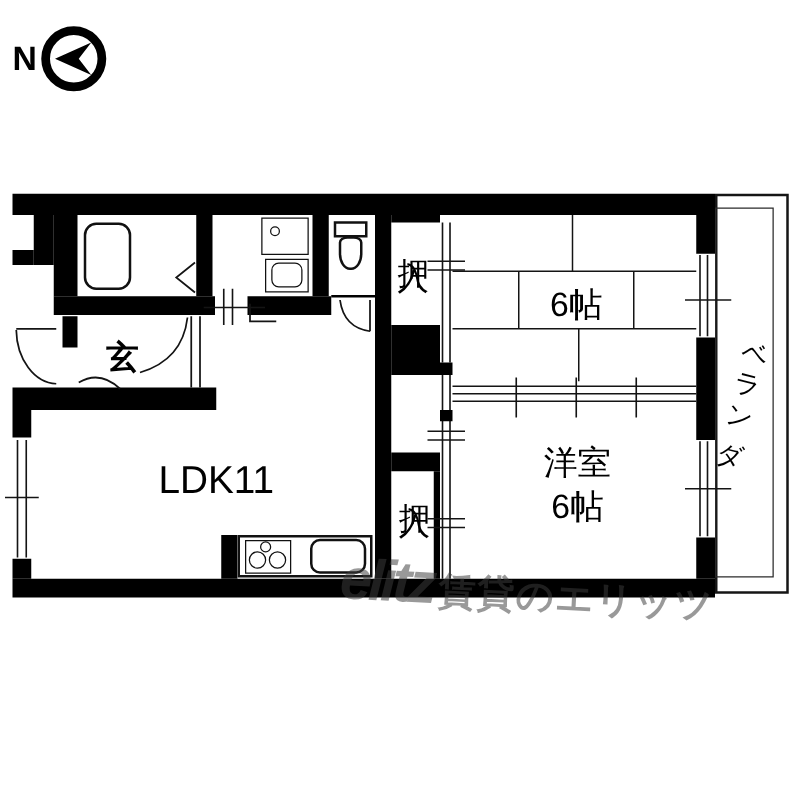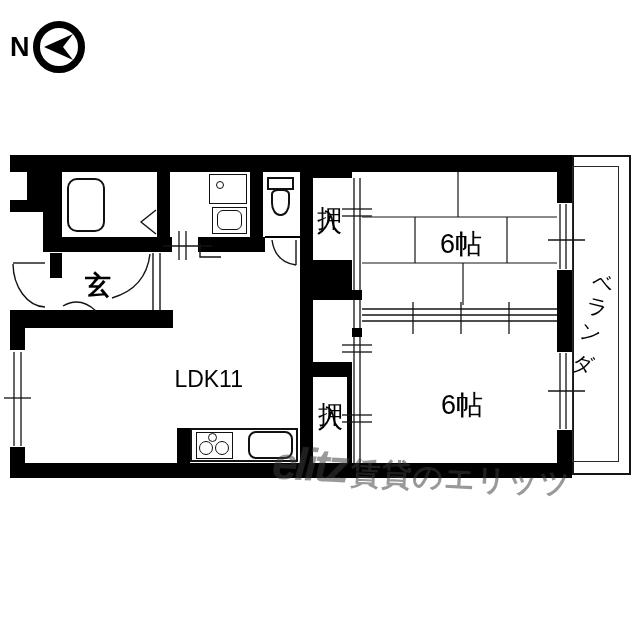--- a/index.html
+++ b/index.html
@@ -137,21 +137,22 @@
       <line x1="296" y1="240" x2="296" y2="265"></line>
       <polyline points="156,210 141,222 156,234"></polyline>
       <path d="M63,306 Q80,296 96,311"></path>
       <path d="M200,243 L200,257 L221,257"></path>
     </g>
   </svg>
 
   <div class="lbl vtext room-label" style="left:317px;top:186px;font-size:25px;line-height:25px;">押入</div>
   <div class="lbl room-label" style="left:411px;top:226px;width:100px;text-align:center;font-size:27px;">6帖</div>
   <div class="lbl room-label" style="left:76px;top:268px;width:44px;text-align:center;font-size:26px;font-weight:bold;">玄</div>
-  <div class="lbl room-label" style="left:103px;top:366px;width:140px;text-align:right;font-size:23px;">LDK11</div>
+  <div class="lbl room-label" style="left:103px;top:366px;width:140px;text-align:center;font-size:31px;">LDK11</div>
+  <div class="lbl room-label" style="left:392px;top:352px;width:140px;text-align:center;font-size:27px;">洋室</div>
   <div class="lbl room-label" style="left:392px;top:387px;width:140px;text-align:center;font-size:27px;">6帖</div>
   <div class="lbl vtext room-label" style="left:318px;top:382px;font-size:25px;line-height:25px;">押入</div>
   <div class="lbl vtext room-label" style="left:586px;top:258px;font-size:21px;line-height:21px;transform:rotate(14deg);">ベランダ</div>
 
   <div id="watermark">
     <span class="logo">elitz</span>
     <span class="wmtext">賃貸のエリッツ</span>
   </div>
 
 </div>

